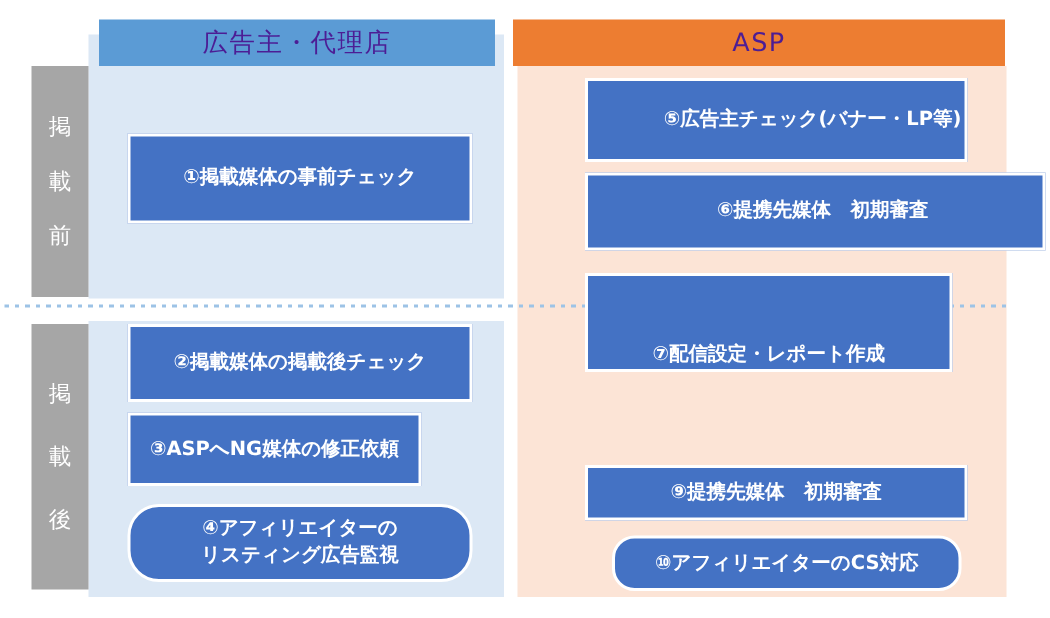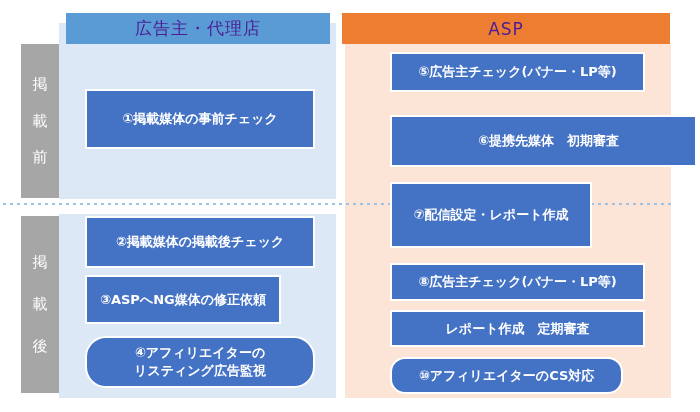--- a/index.html
+++ b/index.html
@@ -36,26 +36,26 @@
   .step {
     position:absolute; background:#4472C4; border:2px solid #ffffff;
     color:#ffffff; font-weight:bold; font-size:13px; line-height:1.35;
     display:flex; align-items:center; justify-content:center; text-align:center;
     white-space:pre-line; box-sizing:border-box; padding:0 2px;
   }
   #s1  { left:85px;  top:89px;  width:230px; height:60px;justify-content:center; }
   #s2  { left:85px;  top:216px; width:230px; height:52px; }
   #s3  { left:85px;  top:275px; width:196px; height:49px; }
   #s4  { left:85px;  top:336px; width:230px; height:52px;border-radius:21px; }
-  #s5  { left:390px; top:52px;  width:255px; height:40px; }
+  #s5  { left:390px; top:52px;  width:255px; height:56px;justify-content:flex-end; }
   #s6  { left:390px; top:115px; width:307px; height:52px;padding-left:12px; }
-  #s7  { left:390px; top:182px; width:202px; height:66px; }
+  #s7  { left:390px; top:182px; width:245px; height:66px;align-items:flex-end; }
   #s8  { left:390px; top:263px; width:255px; height:38px; }
   #s9  { left:390px; top:310px; width:255px; height:37px; }
-  #s10 { left:390px; top:357px; width:233px; height:37px;border-radius:15px; }
+  #s10 { left:408px; top:357px; width:233px; height:37px;border-radius:15px; }
 </style>
 </head>
 <body>
 
 <div id="frame">
 
   <div id="panel-adv-top" class="panel"></div>
   <div id="panel-adv-bottom" class="panel"></div>
   <div id="panel-asp" class="panel"></div>
 
@@ -94,23 +94,20 @@
   </div>
   <div id="s5" class="step">
     <span>⑤広告主チェック(バナー・LP等)</span>
   </div>
   <div id="s6" class="step">
     <span>⑥提携先媒体　初期審査</span>
   </div>
   <div id="s7" class="step">
     <span>⑦配信設定・レポート作成</span>
   </div>
-  <div id="s8" class="step">
-    <span>⑧広告主チェック(バナー・LP等)</span>
-  </div>
   <div id="s9" class="step">
-    <span>レポート作成　定期審査</span>
+    <span>⑨提携先媒体　初期審査</span>
   </div>
   <div id="s10" class="step">
     <span>⑩アフィリエイターのCS対応</span>
   </div>
 
 </div>
 
 </body></html>

